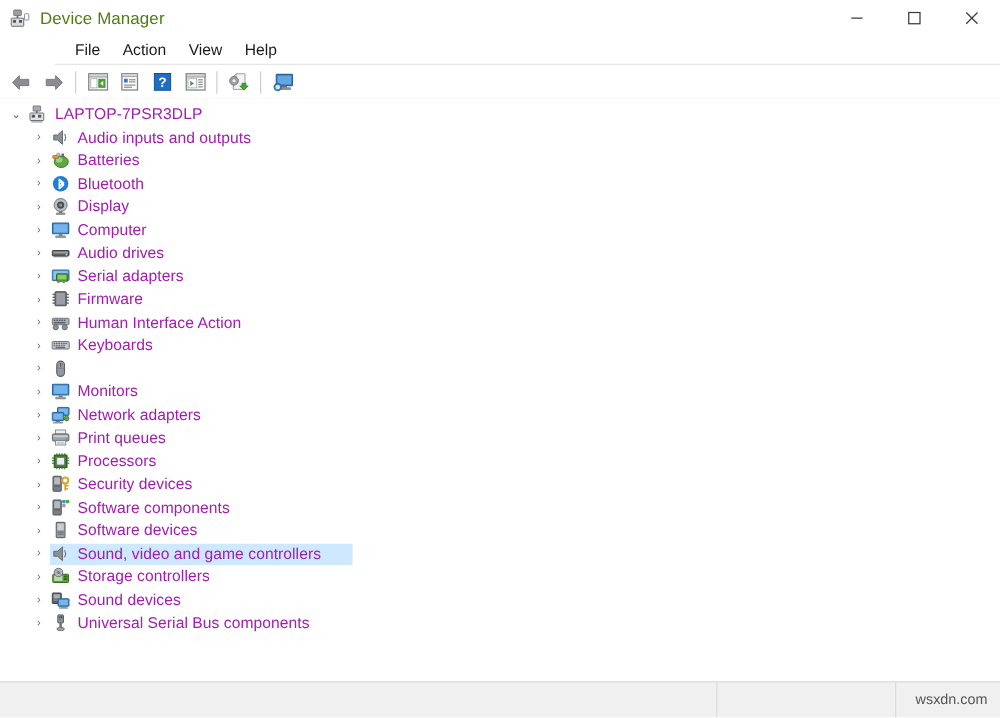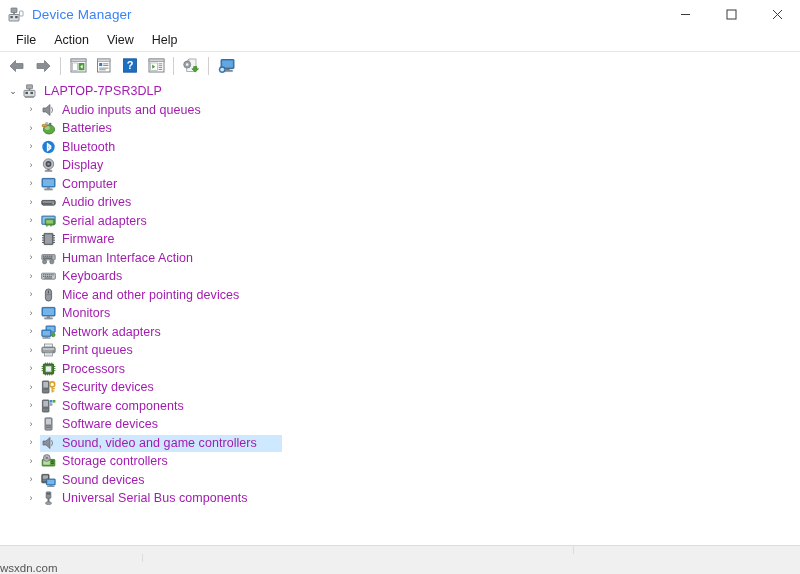--- a/index.html
+++ b/index.html
@@ -28,21 +28,21 @@
   .title-icon {
     width: 16px;
     height: 16px;
     margin-left: 8px;
     margin-right: 8px;
     position: relative;
     flex: 0 0 auto;
   }
   .title-text {
     font-size: 13.5px;
-    color: #3b82f6;
+    color: #4d7c0f;
     letter-spacing: 0.1px;
   }
   .win-buttons {
     position: absolute;
     right: 0;
     top: 0;
     height: 29px;
     display: flex;
   }
   .win-btn {
@@ -55,20 +55,21 @@
   }
 
   
   .menubar {
     height: 22px;
     display: flex;
     align-items: center;
     padding-left: 7px;
     background: #ffffff;
     border-bottom: 1px solid #e6e6e6;
+    margin-left: 44px;
   }
   .menu-item {
     font-size: 12.5px;
     color: #1a1a1a;
     padding: 2px 9px;
     cursor: default;
   }
 
   
   .toolbar {
@@ -153,22 +154,21 @@
   .row.selected .label { position: relative; z-index: 1; }
 
   
   .statusbar {
     position: absolute;
     left: 0; right: 0; bottom: 0;
     height: 28px;
     background: #f0f0f0;
     border-top: 1px solid #dcdcdc;
     display: flex;
-    align-items: flex-start;
-    flex-direction: column;
+    align-items: flex-end;
   }
   .status-seg {
     height: 28px;
     border-right: 1px solid #dcdcdc;
   }
   .status-seg.s1 { width: 573px; }
   .status-seg.s2 { width: 142px; }
   .status-seg.s3 {
     flex: 1;
     border-right: none;
@@ -347,21 +347,21 @@
 
   <div id="tree-children">
       <div class="row child">
         <span class="chev">›</span>
         <span class="icon-wrap">
           <svg width="15" height="14" viewBox="0 0 15 14">
             <path d="M2 5 L5 5 L9 1.5 L9 12.5 L5 9 L2 9 Z" fill="#8b9096" stroke="#5d6267" stroke-width="0.7" stroke-linejoin="round"></path>
             <path d="M10.6 4.2 Q12.4 7 10.6 9.8" fill="none" stroke="#6d7277" stroke-width="0.9"></path>
           </svg>
         </span>
-        <span class="label">Audio inputs and queues</span>
+        <span class="label">Audio inputs and outputs</span>
       </div>
       <div class="row child">
         <span class="chev">›</span>
         <span class="icon-wrap">
           <svg width="15" height="14" viewBox="0 0 15 14">
             <ellipse cx="8" cy="8.4" rx="5.6" ry="4.6" fill="#5fa842" stroke="#3d7a28" stroke-width="0.8"></ellipse>
             <ellipse cx="6.3" cy="6.9" rx="2.6" ry="2.1" fill="#a8d893" opacity="0.85"></ellipse>
             <rect x="1.2" y="3.4" width="4.6" height="2.3" rx="0.5" fill="#d9a13a" stroke="#9c6f20" stroke-width="0.6"></rect>
             <rect x="4.4" y="1.6" width="2.6" height="2" rx="0.4" fill="#c7c9cc" stroke="#82868a" stroke-width="0.5"></rect>
             <rect x="8.2" y="1.8" width="2" height="3" rx="0.4" fill="#666b70"></rect>
@@ -488,21 +488,20 @@
       </div>
       <div class="row child">
         <span class="chev">›</span>
         <span class="icon-wrap">
           <svg width="15" height="14" viewBox="0 0 15 14">
             <rect x="4.4" y="0.9" width="6.2" height="12.2" rx="3.1" fill="#9399a0" stroke="#5d6267" stroke-width="0.9"></rect>
             <rect x="7.1" y="2.4" width="0.9" height="3" rx="0.45" fill="#4b5055"></rect>
             <path d="M4.4 6.6 L10.6 6.6" stroke="#6d7277" stroke-width="0.6"></path>
           </svg>
         </span>
-        <span class="label">Mice and other pointing devices</span>
       </div>
       <div class="row child">
         <span class="chev">›</span>
         <span class="icon-wrap">
           <svg width="15" height="14" viewBox="0 0 15 14">
             <rect x="1" y="1.4" width="13" height="8.6" rx="0.7" fill="#3e8ccc" stroke="#2c6399" stroke-width="0.9"></rect>
             <rect x="2" y="2.4" width="11" height="6.6" fill="#74b4e8"></rect>
             <rect x="6" y="10.3" width="3" height="1.5" fill="#7b8085"></rect>
             <rect x="3.4" y="11.7" width="8.2" height="1.4" rx="0.5" fill="#9da2a7" stroke="#74797e" stroke-width="0.5"></rect>
           </svg>

